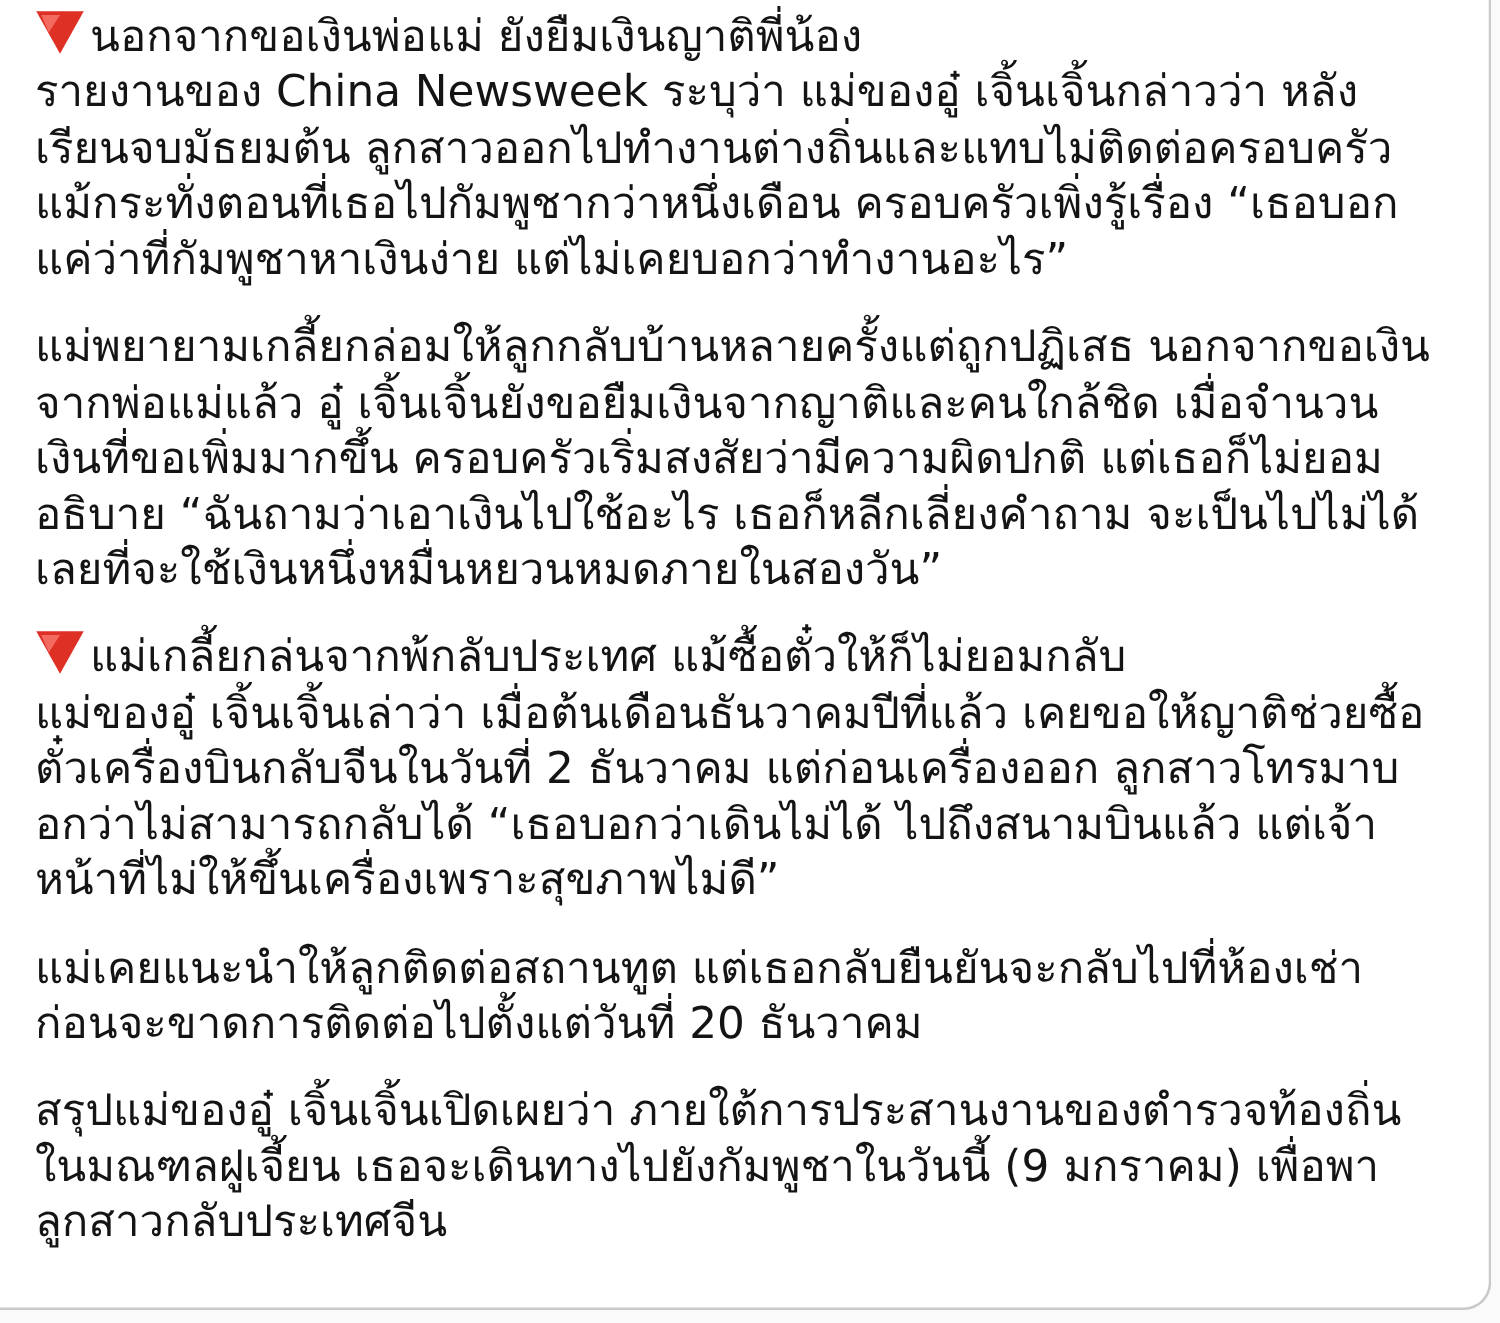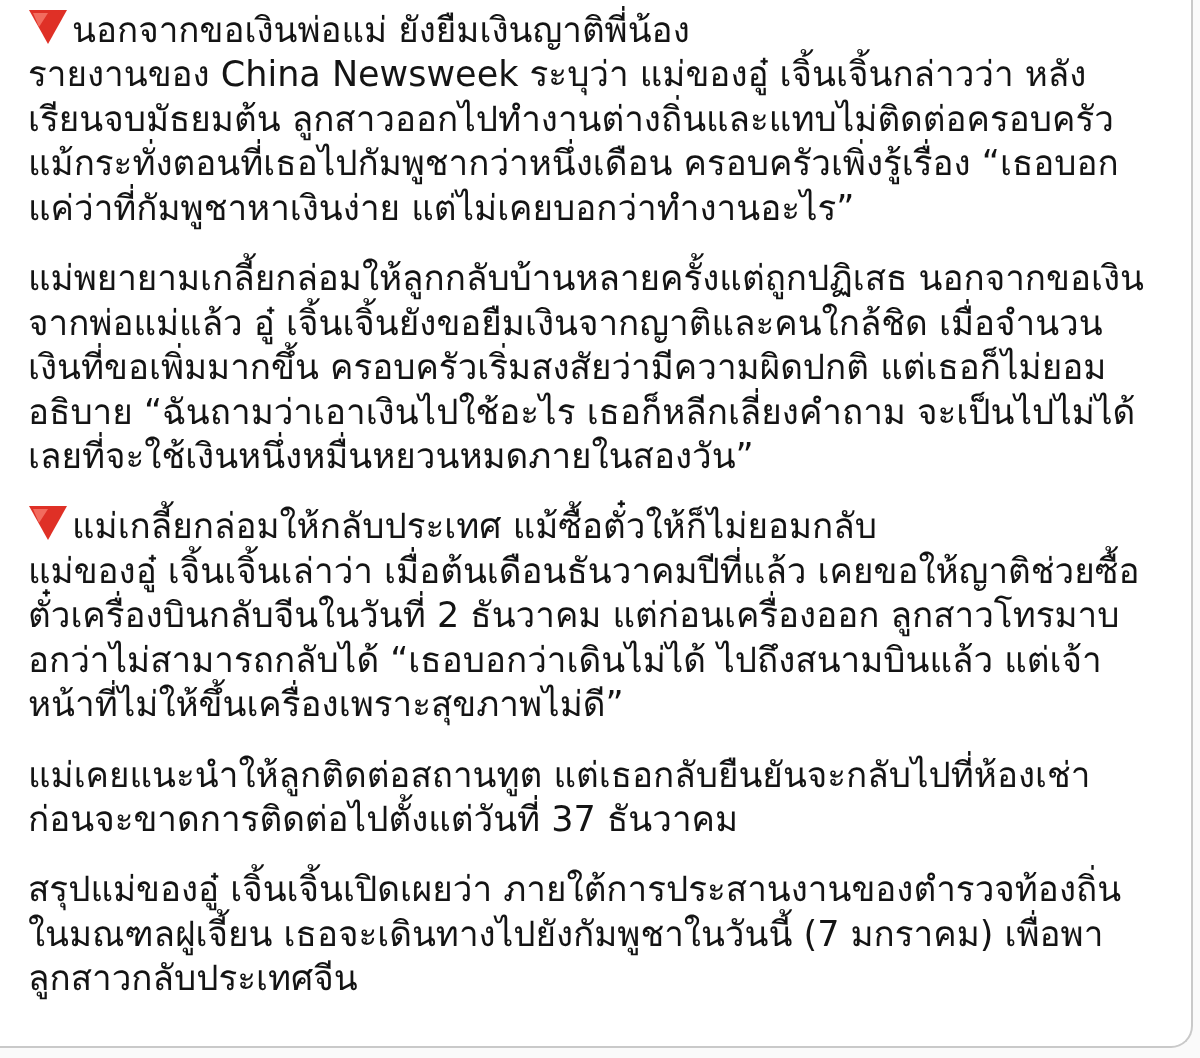--- a/index.html
+++ b/index.html
@@ -57,26 +57,26 @@
 
   <section class="block">
     <p class="body-text">แม่พยายามเกลี้ยกล่อมให้ลูกกลับบ้านหลายครั้งแต่ถูกปฏิเสธ นอกจากขอเงินจากพ่อแม่แล้ว อู๋ เจิ้นเจิ้นยังขอยืมเงินจากญาติและคนใกล้ชิด เมื่อจำนวนเงินที่ขอเพิ่มมากขึ้น ครอบครัวเริ่มสงสัยว่ามีความผิดปกติ แต่เธอก็ไม่ยอมอธิบาย “ฉันถามว่าเอาเงินไปใช้อะไร เธอก็หลีกเลี่ยงคำถาม จะเป็นไปไม่ได้เลยที่จะใช้เงินหนึ่งหมื่นหยวนหมดภายในสองวัน”</p>
   </section>
 
   <section class="block">
     <div class="heading-line">
       <svg class="tri-svg" width="40" height="36" viewBox="0 0 40 36" aria-hidden="true">
         <polygon points="1,1 39,1 20,35"></polygon>
         <polygon class="hi" points="5,4 20,4 11,18"></polygon>
-      </svg><span class="heading-text">แม่เกลี้ยกล่อมให้กลับประเทศ แม้ซื้อตั๋วให้ก็ไม่ยอมกลับ</span>
+      </svg><span class="heading-text">แม่เกลี้ยกล่นจากพ้กลับประเทศ แม้ซื้อตั๋วให้ก็ไม่ยอมกลับ</span>
     </div>
     <p class="body-text">แม่ของอู๋ เจิ้นเจิ้นเล่าว่า เมื่อต้นเดือนธันวาคมปีที่แล้ว เคยขอให้ญาติช่วยซื้อตั๋วเครื่องบินกลับจีนในวันที่ 2 ธันวาคม แต่ก่อนเครื่องออก ลูกสาวโทรมาบอกว่าไม่สามารถกลับได้ “เธอบอกว่าเดินไม่ได้ ไปถึงสนามบินแล้ว แต่เจ้าหน้าที่ไม่ให้ขึ้นเครื่องเพราะสุขภาพไม่ดี”</p>
   </section>
 
   <section class="block">
-    <p class="body-text">แม่เคยแนะนำให้ลูกติดต่อสถานทูต แต่เธอกลับยืนยันจะกลับไปที่ห้องเช่า ก่อนจะขาดการติดต่อไปตั้งแต่วันที่ 37 ธันวาคม</p>
+    <p class="body-text">แม่เคยแนะนำให้ลูกติดต่อสถานทูต แต่เธอกลับยืนยันจะกลับไปที่ห้องเช่า ก่อนจะขาดการติดต่อไปตั้งแต่วันที่ 20 ธันวาคม</p>
   </section>
 
   <section class="block">
-    <p class="body-text">สรุปแม่ของอู๋ เจิ้นเจิ้นเปิดเผยว่า ภายใต้การประสานงานของตำรวจท้องถิ่นในมณฑลฝูเจี้ยน เธอจะเดินทางไปยังกัมพูชาในวันนี้ (7 มกราคม) เพื่อพาลูกสาวกลับประเทศจีน</p>
+    <p class="body-text">สรุปแม่ของอู๋ เจิ้นเจิ้นเปิดเผยว่า ภายใต้การประสานงานของตำรวจท้องถิ่นในมณฑลฝูเจี้ยน เธอจะเดินทางไปยังกัมพูชาในวันนี้ (9 มกราคม) เพื่อพาลูกสาวกลับประเทศจีน</p>
   </section>
 
 </div>
 
 </body></html>

